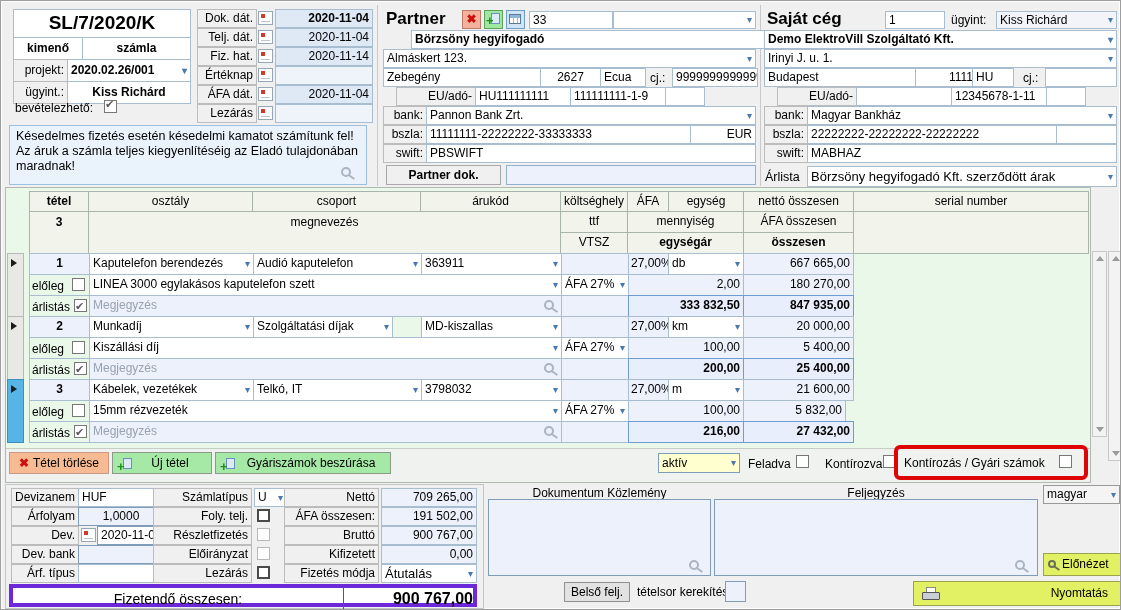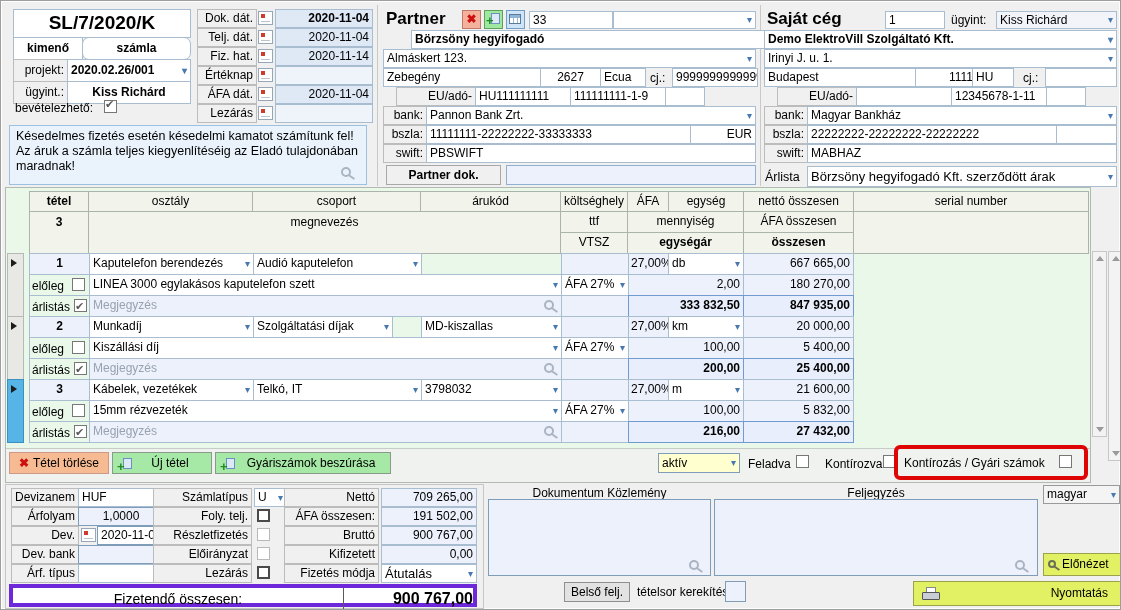--- a/index.html
+++ b/index.html
@@ -59,21 +59,21 @@
   .redbox { position:absolute; border:4px solid #dd0605; border-radius:6px; background:transparent; }
   .panelline { position:absolute; width:1px; background:#c9c9c9; }
 </style>
 </head>
 <body>
 
 <div id="root">
 
   <div class="c b ctr" style="left:12px;top:8px;width:178px;height:29px;font-size:19px;line-height:26px;">SL/7/2020/K</div>
   <div class="c b ctr" style="left:12px;top:36px;width:70px;height:23px;line-height:21px;">kimenő</div>
-  <div class="c b ctr" style="left:81px;top:36px;width:109px;height:23px;line-height:21px;border-radius:7px;">számla</div>
+  <div class="c b ctr" style="left:81px;top:36px;width:109px;height:23px;line-height:21px;">számla</div>
   <div class="c gray r" style="left:12px;top:58px;width:55px;height:23px;line-height:21px;">projekt:</div>
   <div class="c b dd" style="left:66px;top:58px;width:124px;height:23px;line-height:21px;">2020.02.26/001</div>
   <div class="c gray r" style="left:12px;top:80px;width:55px;height:23px;line-height:21px;">ügyint.:</div>
   <div class="c b ctr" style="left:66px;top:80px;width:124px;height:23px;line-height:21px;">Kiss Richárd</div>
   <div class="t" style="left:14px;top:100px;">bevételezhető:</div>
   <div class="cb checked" style="left:103px;top:99px;"></div>
 
   <div>
 
     <div class="c gray r" style="left:196px;top:8px;width:60px;height:19px;line-height:17px;">Dok. dát.</div>
@@ -208,20 +208,21 @@
     <div class="hdrc b" style="left:714px;top:41px;width:111px;height:22px;">összesen</div>
   </div>
 
   <div class="a" style="left:6px;top:252px;width:1084px;height:64px;">
     <div class="c" style="left:0;top:0;width:17px;height:64px;background:#e8e8e4;border-color:#b8b8b8;">
         <span class="tri" style="left:3px;top:5px;"></span>
       </div>
     <div class="c lav b ctr itemcell" style="left:22px;top:0;width:61px;height:22px;">1</div>
     <div class="c dd itemcell" style="left:82px;top:0;width:165px;height:22px;">Kaputelefon berendezés</div>
     <div class="c dd itemcell" style="left:246px;top:0;width:169px;height:22px;">Audió kaputelefon</div>
+    <div class="c dd itemcell" style="left:414px;top:0;width:141px;height:22px;">363911</div>
     <div class="c lav itemcell" style="left:554px;top:0;width:68px;height:22px;"></div>
     <div class="c lav r itemcell" style="left:621px;top:0;width:41px;height:22px;padding:0 2px;">27,00%</div>
     <div class="c dd itemcell" style="left:661px;top:0;width:76px;height:22px;">db</div>
     <div class="c lav r itemcell" style="left:736px;top:0;width:111px;height:22px;">667 665,00</div>
 
     <div class="c itemcell" style="left:22px;top:21px;width:61px;height:22px;background:#e9f8e9;">
         <span class="t" style="left:2px;top:2px;">előleg</span>
         <span class="cb" style="left:42px;top:3px;"></span>
       </div>
     <div class="c dd itemcell" style="left:82px;top:21px;width:473px;height:22px;">LINEA 3000 egylakásos kaputelefon szett</div>
@@ -286,21 +287,21 @@
     <div class="c dd itemcell" style="left:661px;top:0;width:76px;height:22px;">m</div>
     <div class="c lav r itemcell" style="left:736px;top:0;width:111px;height:22px;">21 600,00</div>
 
     <div class="c itemcell" style="left:22px;top:21px;width:61px;height:22px;background:#e9f8e9;">
         <span class="t" style="left:2px;top:2px;">előleg</span>
         <span class="cb" style="left:42px;top:3px;"></span>
       </div>
     <div class="c dd itemcell" style="left:82px;top:21px;width:473px;height:22px;">15mm rézvezeték</div>
     <div class="c dd itemcell" style="left:554px;top:21px;width:68px;height:22px;">ÁFA 27%</div>
     <div class="c lav r itemcell" style="left:621px;top:21px;width:116px;height:22px;">100,00</div>
-    <div class="c lav r itemcell" style="left:736px;top:21px;width:111px;height:22px;">5 832,00</div>
+    <div class="c lav r itemcell" style="left:736px;top:21px;width:103px;height:22px;">5 832,00</div>
 
     <div class="c itemcell" style="left:22px;top:42px;width:61px;height:22px;background:#e9f8e9;">
         <span class="t" style="left:2px;top:2px;">árlistás</span>
         <span class="cb checked" style="left:44px;top:3px;"></span>
       </div>
     <div class="c lav ph itemcell" style="left:82px;top:42px;width:473px;height:22px;">Megjegyzés</div>
     <div class="mag" style="left:537px;top:47px;"></div>
     <div class="c lav itemcell" style="left:554px;top:42px;width:68px;height:22px;"></div>
     <div class="c tot r itemcell" style="left:621px;top:42px;width:116px;height:22px;">216,00</div>
     <div class="c tot r itemcell" style="left:736px;top:42px;width:111px;height:22px;">27 432,00</div>

